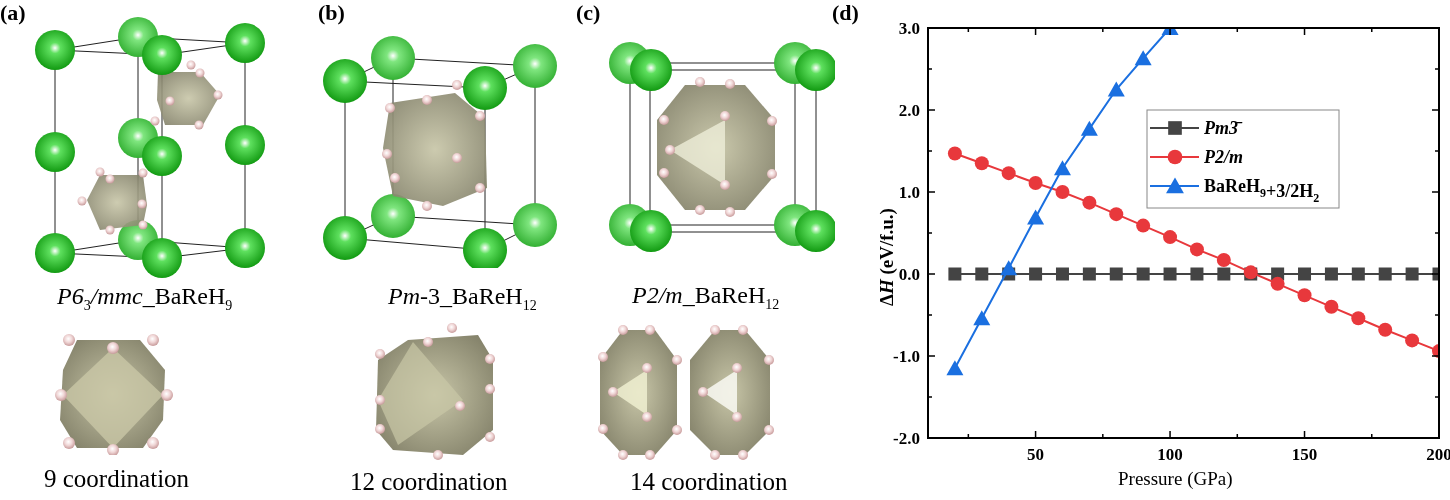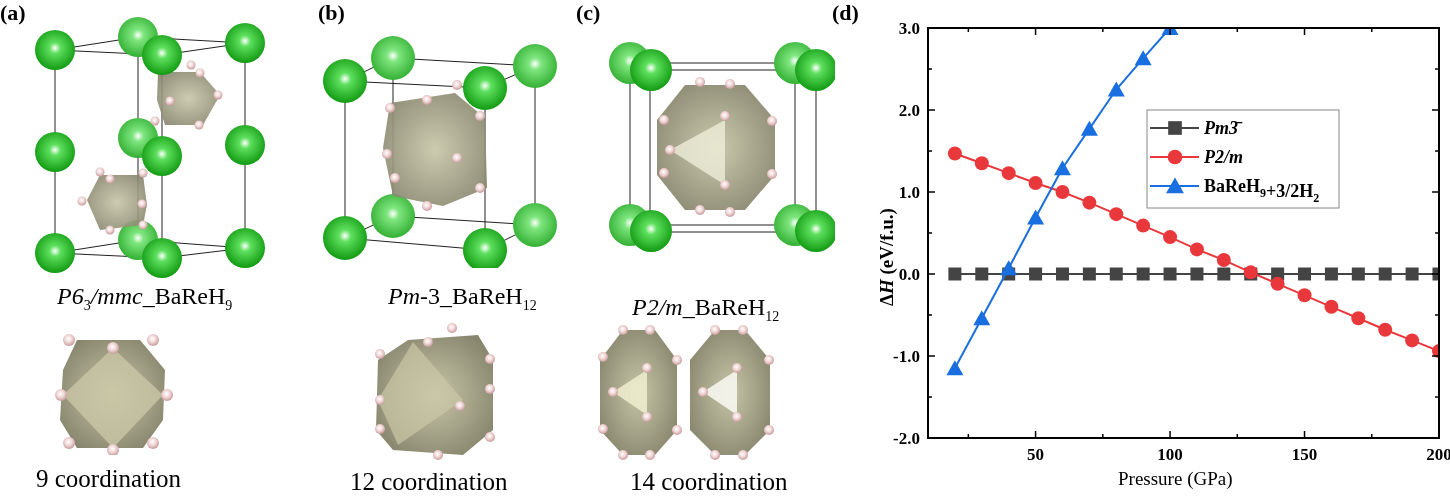--- a/index.html
+++ b/index.html
@@ -146,21 +146,21 @@
   <circle cx="56" cy="196" r="21" fill="url(#ba)"></circle>
     <circle cx="221" cy="196" r="21" fill="url(#ba)"></circle>
 </svg>
 
 <div class="caption" style="left:33px;top:283px;margin-left:24px;">
   <i>P6</i><sub style="font-size:14px;">3</sub><i>/mmc</i><span>_BaReH</span><sub style="font-size:14px;">9</sub>
 </div>
 <div class="caption" style="left:352px;top:283px;margin-left:36px;">
   <i>Pm</i><span>-3</span><span>_BaReH</span><sub style="font-size:14px;">12</sub>
 </div>
-<div class="caption" style="left:632px;top:294px;text-align:right;">
+<div class="caption" style="left:632px;top:282px;text-align:right;">
   <i>P2/m</i><span>_BaReH</span><sub style="font-size:14px;">12</sub>
 </div>
 
 <svg class="struct" style="left:55px;top:330px;" width="130" height="125" viewBox="0 0 130 125">
   <polygon points="22,10 85,10 110,40 108,90 88,118 22,118 5,90 8,40" fill="url(#poly)"></polygon>
   <polygon points="58,18 108,65 58,118 8,65" fill="#c9c7a6" opacity="0.8"></polygon>
   <g fill="url(#hh)">
     <circle cx="14" cy="10" r="6"></circle>
       <circle cx="58" cy="18" r="6"></circle>
       <circle cx="98" cy="10" r="6"></circle>
@@ -209,21 +209,21 @@
     <circle cx="108" cy="72" r="5"></circle>
       <circle cx="142" cy="97" r="5"></circle>
       <circle cx="174" cy="110" r="5"></circle>
     <circle cx="28" cy="135" r="5"></circle>
       <circle cx="55" cy="135" r="5"></circle>
       <circle cx="120" cy="135" r="5"></circle>
       <circle cx="148" cy="135" r="5"></circle>
   </g>
 </svg>
 
-<div class="coord" style="left:36px;top:465px;">9 coordination</div>
+<div class="coord" style="left:44px;top:465px;">9 coordination</div>
 <div class="coord" style="left:350px;top:468px;">12 coordination</div>
 <div class="coord" style="left:630px;top:468px;">14 coordination</div>
 
 <svg id="chart" style="position:absolute;left:0;top:0;" width="1450" height="500">
   <g id="plot-area">
       <clipPath id="pclip">
         <rect x="928" y="28" width="511" height="410"></rect>
       </clipPath>
       <g clip-path="url(#pclip)">
         <g>

